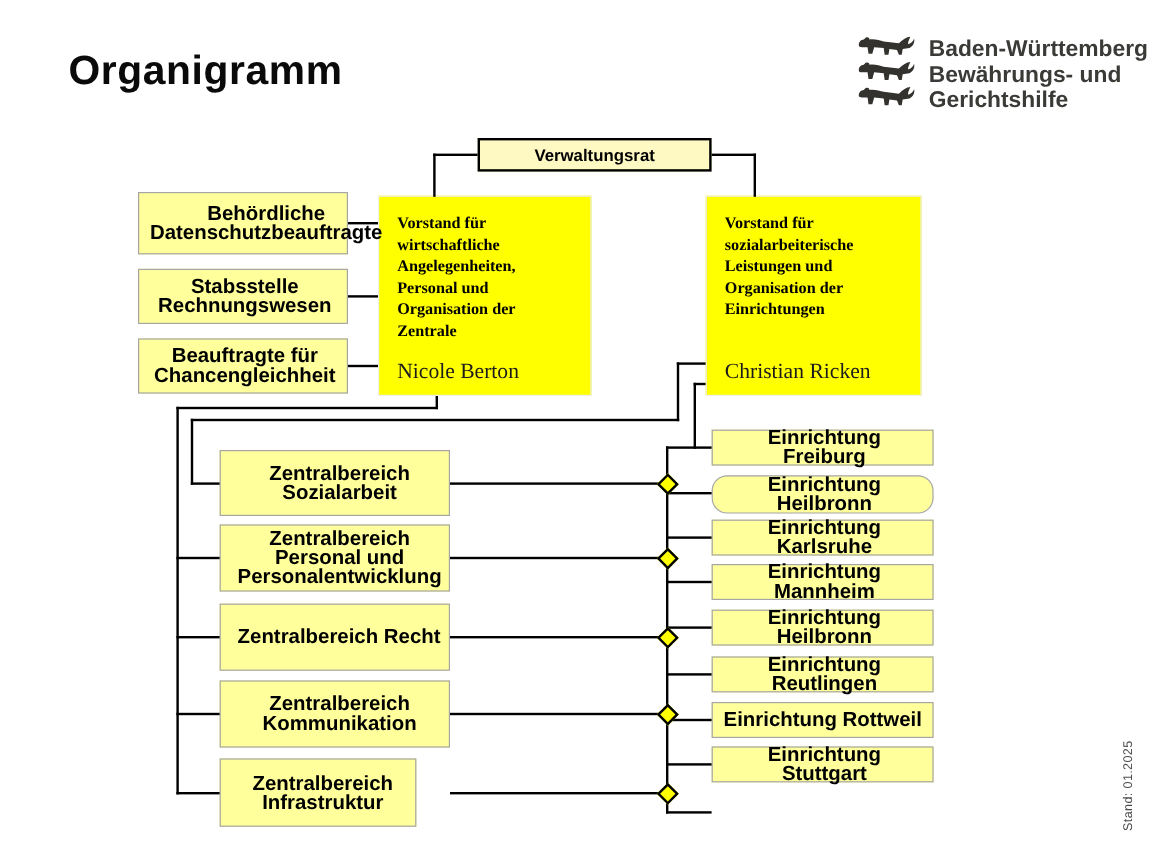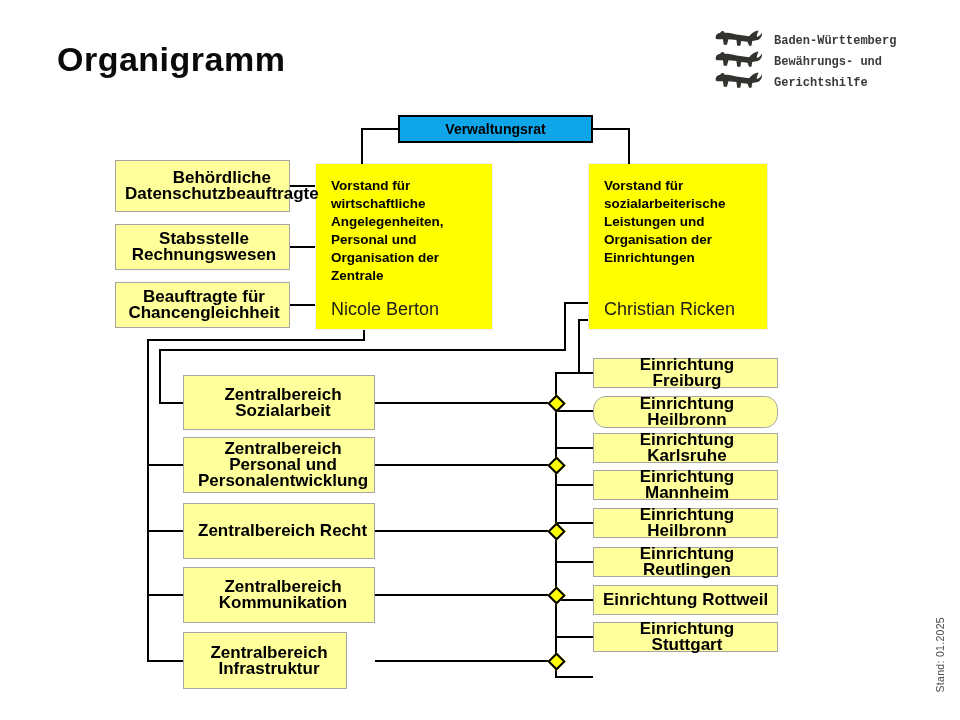--- a/index.html
+++ b/index.html
@@ -8,32 +8,33 @@
     font-family:"Liberation Sans", sans-serif; overflow:hidden; color:#000;
   }
   .page-title {
     position:absolute; left:57px; top:40px; margin:0;
     font-size:34px; font-weight:700; letter-spacing:0.5px; color:#0a0a0a;
   }
   
   .logo { position:absolute; left:712px; top:29px; display:flex; }
   .lions { display:flex; flex-direction:column; gap:2px; margin-right:10px; }
   .lions svg { display:block; }
-  .logo-text { font-size:12px; font-weight:700; color:#3a3a37; line-height:21px; padding-top:2px;font-family:Liberation Mono, monospace; }
+  .logo-text { font-size:19px; font-weight:700; color:#3a3a37; line-height:21px; padding-top:2px; }
   
   .box { position:absolute; box-sizing:border-box; }
   .box.gray {
-    background:#0ea5e9; border:2px solid #000;
+    background:#fef9c3; border:2px solid #000;
     display:flex; align-items:center; justify-content:center;
     font-size:14px; font-weight:700;
   }
   .box.bright {
     background:#ffff00; border:1px solid #ededed;
     font-size:13.5px; font-weight:700; line-height:18px;
     padding:13px 10px 14px 15px;
+    font-family:Liberation Serif, serif;
   }
   .box.bright .person {
     position:absolute; left:15px; bottom:11px;
     font-weight:400; font-size:18px; color:#1c1c1c;
   }
   .box.light {
     background:#ffff9b; border:1px solid #a6a6a6;
     display:flex; align-items:center;
     font-size:17px; font-weight:700; line-height:16px;
     padding:2px 6px 2px 9px;

